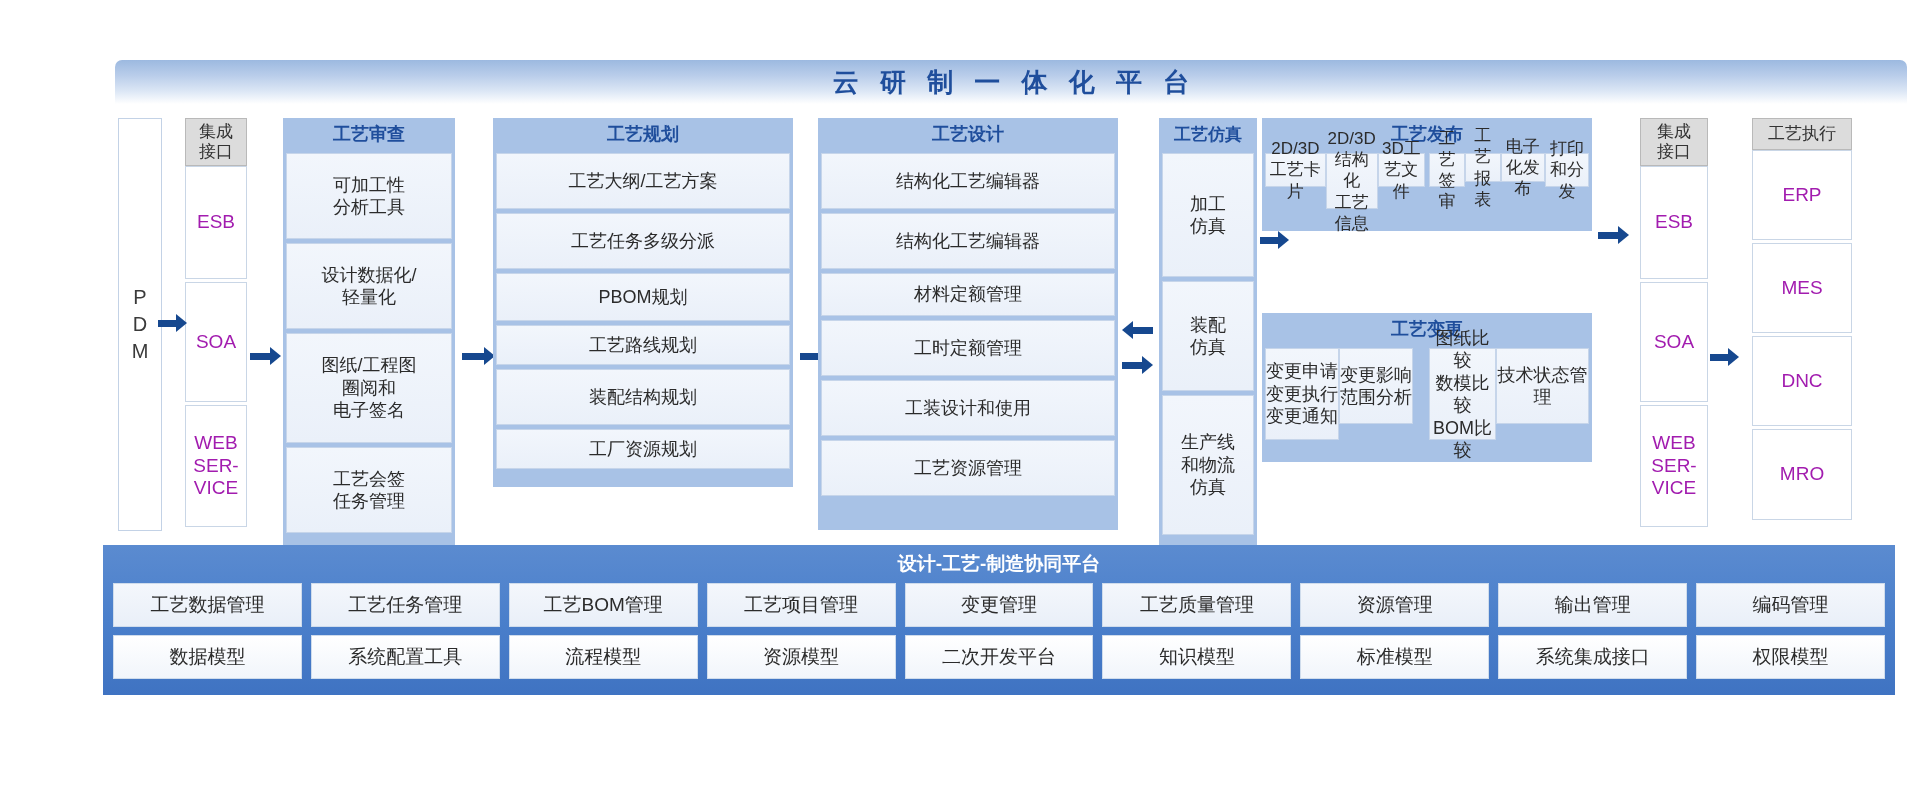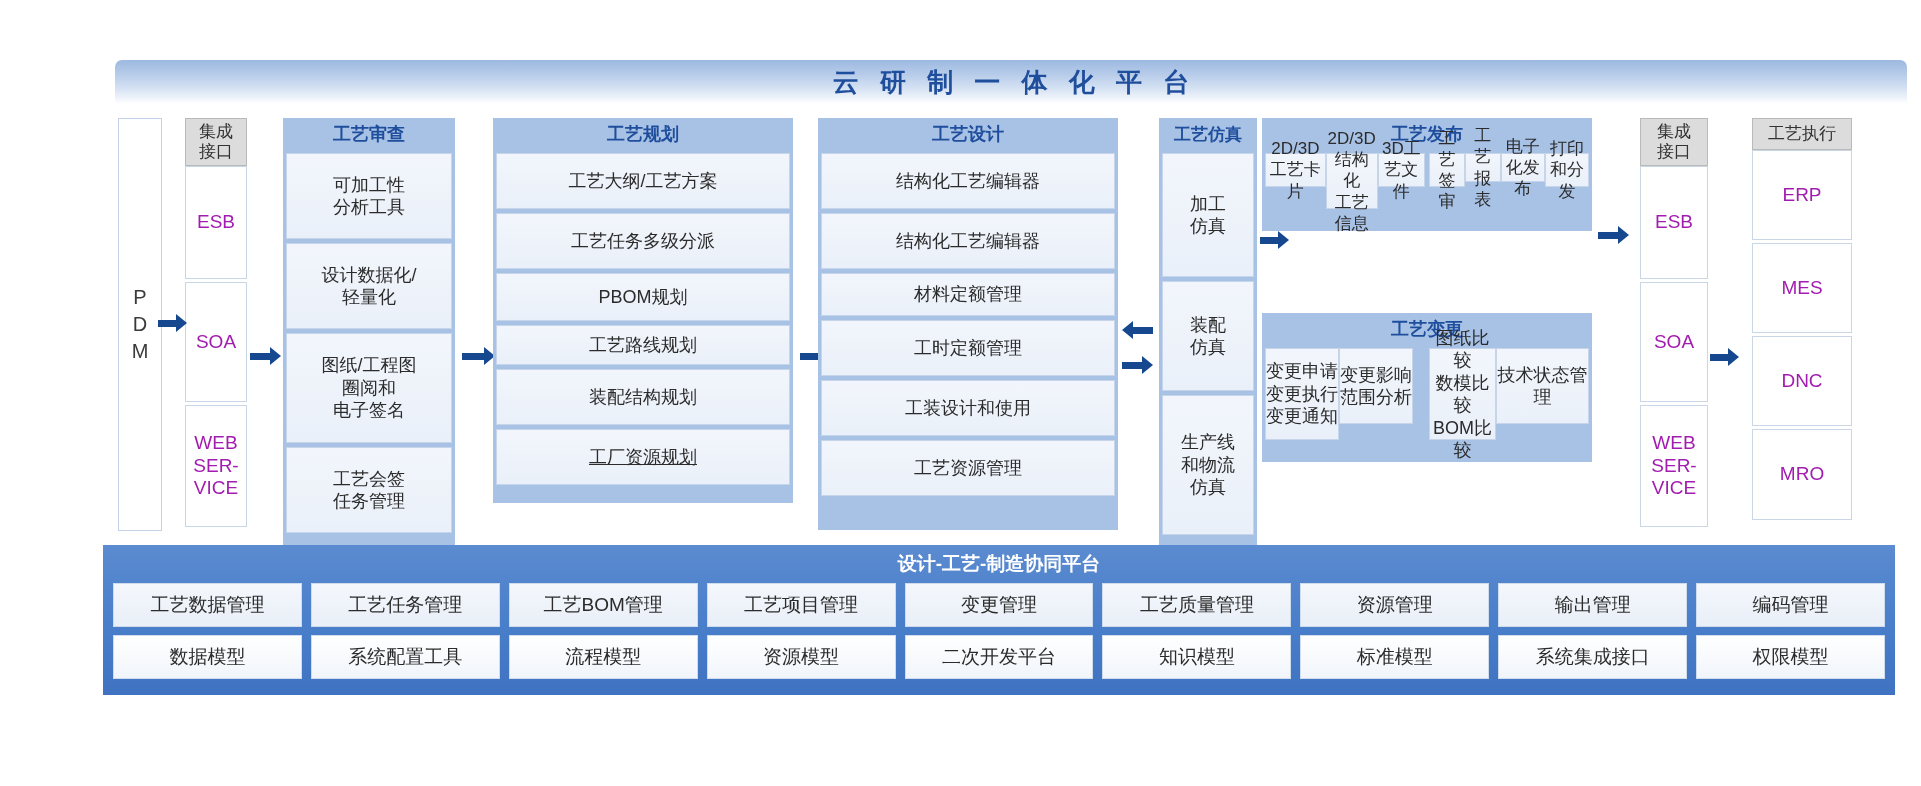--- a/index.html
+++ b/index.html
@@ -169,21 +169,21 @@
         <div class="arr-head-r"></div>
     </div>
 
     <div class="col group" style="left:493px; top:0; width:300px;">
       <div class="ph">工艺规划</div>
       <div class="card" style="height:56px;">工艺大纲/工艺方案</div>
       <div class="card" style="height:56px;">工艺任务多级分派</div>
       <div class="card" style="height:48px;">PBOM规划</div>
       <div class="card" style="height:40px;">工艺路线规划</div>
       <div class="card" style="height:56px;">装配结构规划</div>
-      <div class="card" style="height:56px; margin-bottom:0;text-decoration:underline;">工厂资源规划</div>
+      <div class="card" style="height:40px; margin-bottom:0;">工厂资源规划</div>
     </div>
 
     <div class="col arr-r" style="left:800px; top:229px;">
       <div class="arr-shaft" style="width:22px;"></div>
         <div class="arr-head-r"></div>
     </div>
 
     <div class="col group" style="left:818px; top:0; width:300px;">
       <div class="ph">工艺设计</div>
       <div class="card" style="height:56px;">结构化工艺编辑器</div>

